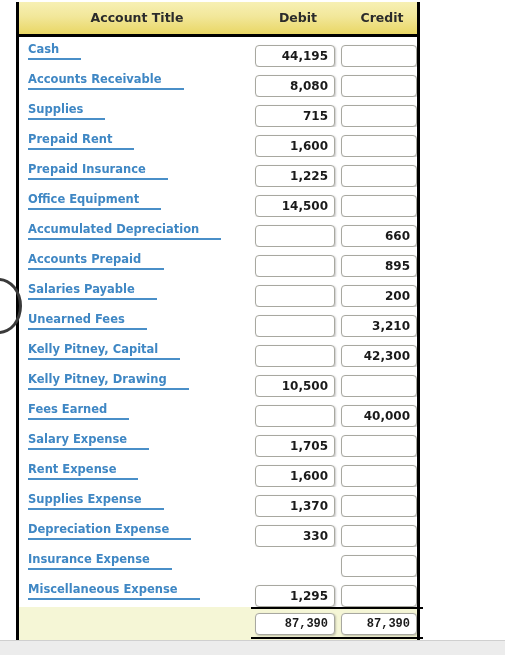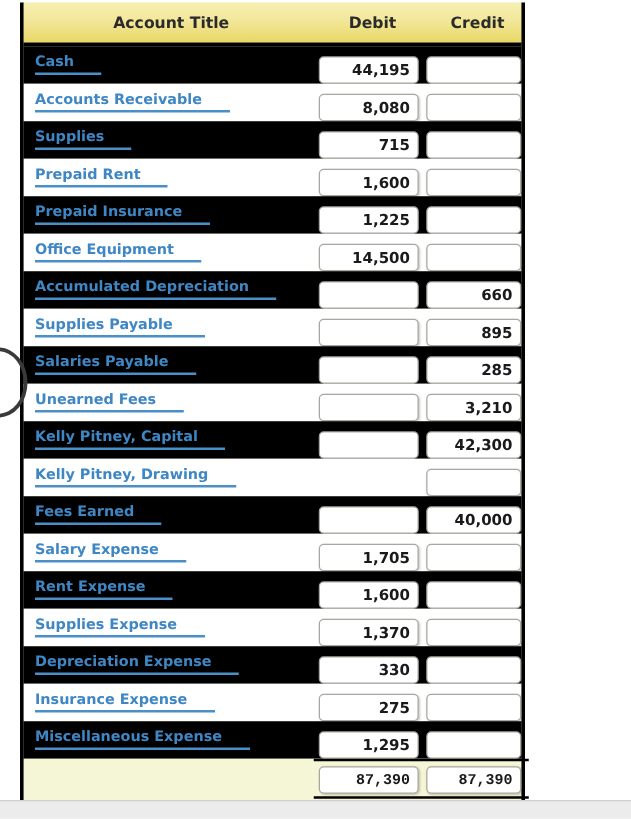--- a/index.html
+++ b/index.html
@@ -47,21 +47,21 @@
   .h-account { left: 0;   width: 236px; }
   .h-debit   { left: 236px; width: 86px; }
   .h-credit  { left: 322px; width: 82px; }
 
   
   .row {
     position: relative;
     height: 30px;
     box-sizing: border-box;
   }
-  .row.odd  { background: #000000; }
+  .row.odd  { background: #ffffff; }
   .row.even { background: #ffffff; }
 
   
   .acct {
     position: absolute;
     left: 9px;
     top: 5px;
     height: 22px;
   }
   .acct-label {
@@ -216,33 +216,33 @@
       <div class="row odd">
         <div class="acct">
           <span class="acct-label">Accumulated Depreciation</span>
           <span class="acct-rule" style="width: 193px;"></span>
         </div>
         <div class="numbox col-debit"></div>
         <div class="numbox col-credit">660</div>
       </div>
       <div class="row even">
         <div class="acct">
-          <span class="acct-label">Supplies Payable</span>
+          <span class="acct-label">Accounts Prepaid</span>
           <span class="acct-rule" style="width: 136px;"></span>
         </div>
         <div class="numbox col-debit"></div>
         <div class="numbox col-credit">895</div>
       </div>
       <div class="row odd">
         <div class="acct">
           <span class="acct-label">Salaries Payable</span>
           <span class="acct-rule" style="width: 129px;"></span>
         </div>
         <div class="numbox col-debit"></div>
-        <div class="numbox col-credit">285</div>
+        <div class="numbox col-credit">200</div>
       </div>
       <div class="row even">
         <div class="acct">
           <span class="acct-label">Unearned Fees</span>
           <span class="acct-rule" style="width: 119px;"></span>
         </div>
         <div class="numbox col-debit"></div>
         <div class="numbox col-credit">3,210</div>
       </div>
       <div class="row odd">
@@ -251,20 +251,21 @@
           <span class="acct-rule" style="width: 152px;"></span>
         </div>
         <div class="numbox col-debit"></div>
         <div class="numbox col-credit">42,300</div>
       </div>
       <div class="row even">
         <div class="acct">
           <span class="acct-label">Kelly Pitney, Drawing</span>
           <span class="acct-rule" style="width: 161px;"></span>
         </div>
+        <div class="numbox col-debit">10,500</div>
         <div class="numbox col-credit"></div>
       </div>
       <div class="row odd">
         <div class="acct">
           <span class="acct-label">Fees Earned</span>
           <span class="acct-rule" style="width: 101px;"></span>
         </div>
         <div class="numbox col-debit"></div>
         <div class="numbox col-credit">40,000</div>
       </div>
@@ -298,21 +299,20 @@
           <span class="acct-rule" style="width: 163px;"></span>
         </div>
         <div class="numbox col-debit">330</div>
         <div class="numbox col-credit"></div>
       </div>
       <div class="row even">
         <div class="acct">
           <span class="acct-label">Insurance Expense</span>
           <span class="acct-rule" style="width: 144px;"></span>
         </div>
-        <div class="numbox col-debit">275</div>
         <div class="numbox col-credit"></div>
       </div>
       <div class="row odd">
         <div class="acct">
           <span class="acct-label">Miscellaneous Expense</span>
           <span class="acct-rule" style="width: 172px;"></span>
         </div>
         <div class="numbox col-debit">1,295</div>
         <div class="numbox col-credit"></div>
       </div>

